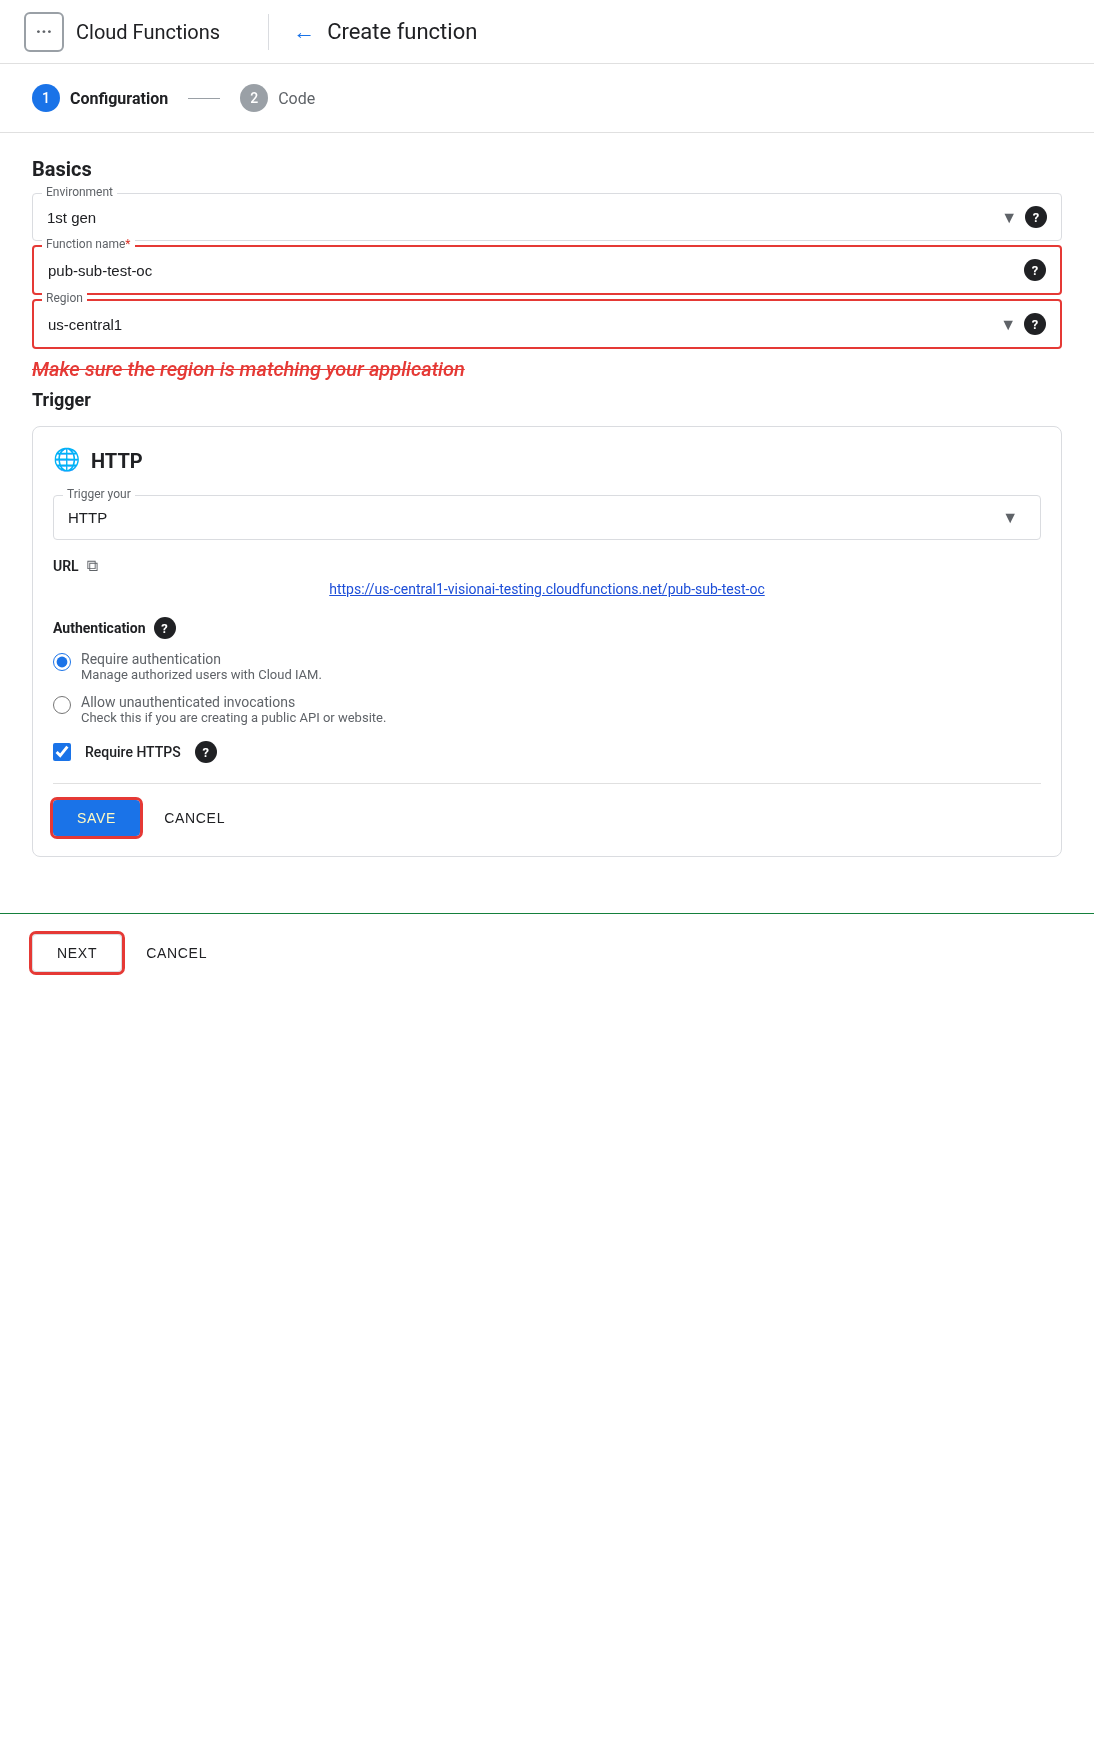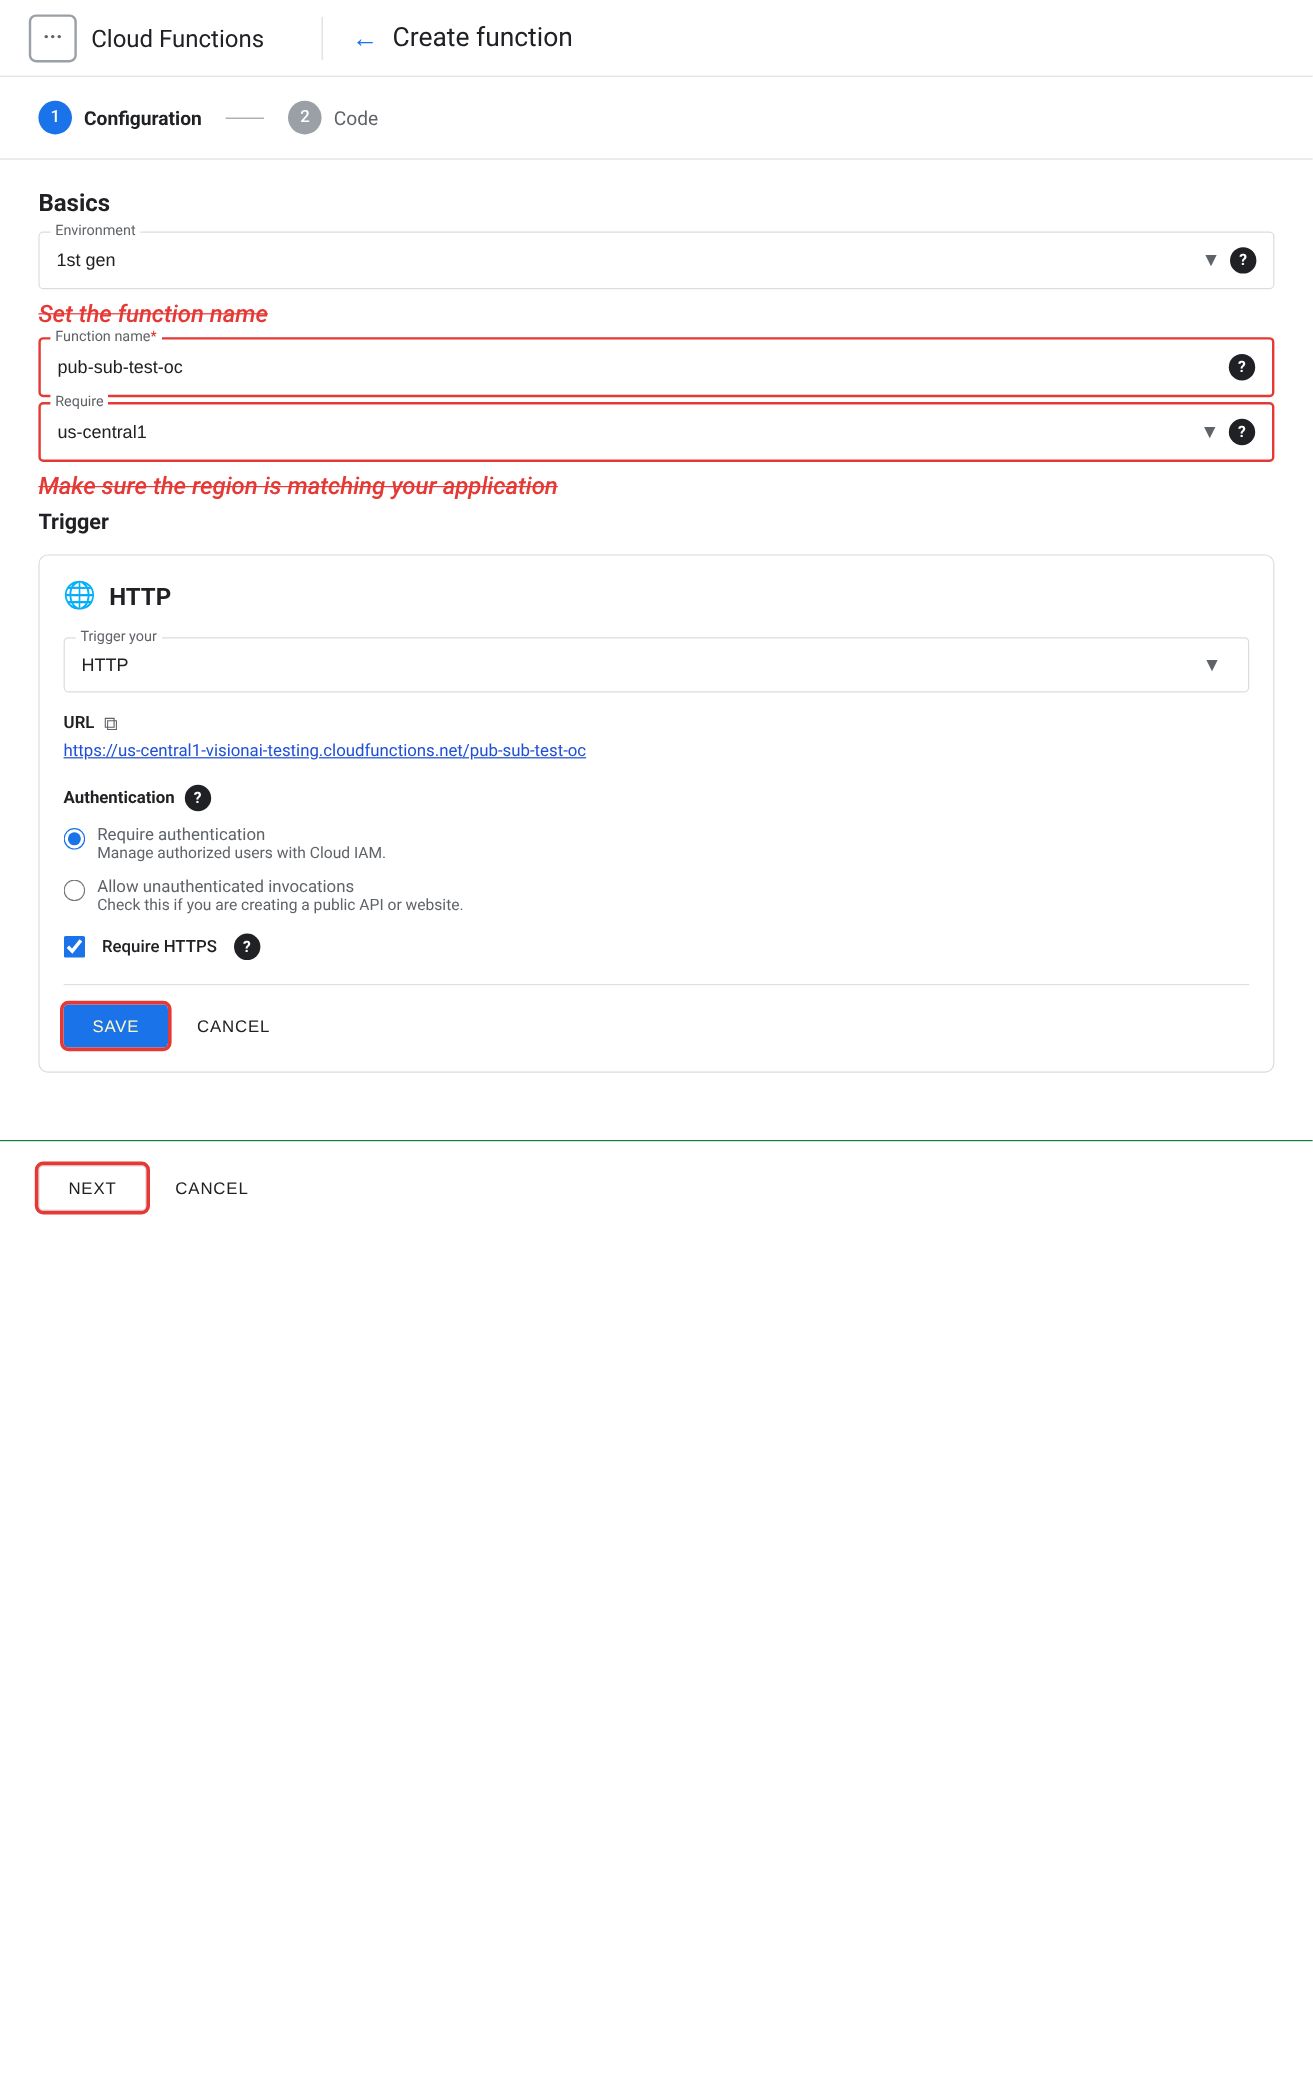--- a/index.html
+++ b/index.html
@@ -217,20 +217,21 @@
       font-size: 22px;
     }
     .trigger-card-title {
       font-size: 20px;
       font-weight: 700;
       color: #202124;
     }
 
     .url-section {
       margin: 16px 0;
+      text-align: center;
     }
     .url-label-row {
       display: flex;
       align-items: center;
       gap: 8px;
       margin-bottom: 6px;
     }
     .url-label {
       font-size: 14px;
       font-weight: 600;
@@ -406,34 +407,33 @@
 
   <div class="form-field">
     <span class="form-field-label">Environment</span>
     <div class="form-input-wrapper">
       <input class="form-input" type="text" readonly="" value="1st gen" style="">
       <span class="dropdown-arrow">▼</span>
       <div class="help-icon">?</div>
     </div>
   </div>
 
-  <div class="annotation-text">Set the function name</div>
 
   <div class="form-field">
     <span class="form-field-label">
       <span>Function name</span><span class="required">*</span>
     </span>
     <div class="form-input-wrapper highlighted">
       <input class="form-input" type="text" value="pub-sub-test-oc" style="">
       <div class="help-icon">?</div>
     </div>
   </div>
 
   <div class="form-field">
-    <span class="form-field-label">Require</span>
+    <span class="form-field-label">Region</span>
     <div class="form-input-wrapper highlighted">
       <input class="form-input" type="text" readonly="" value="us-central1" style="">
       <span class="dropdown-arrow">▼</span>
       <div class="help-icon">?</div>
     </div>
   </div>
 
   <div class="annotation-text">Make sure the region is matching your application</div>
 
   <div class="trigger-section-title">Trigger</div>

